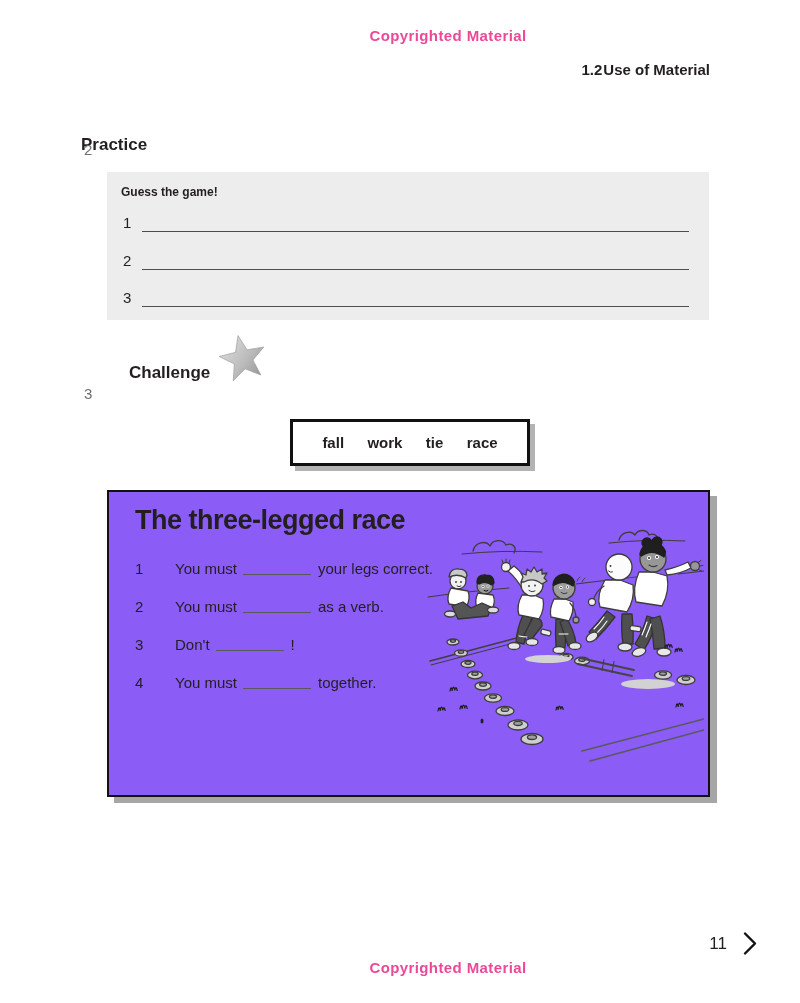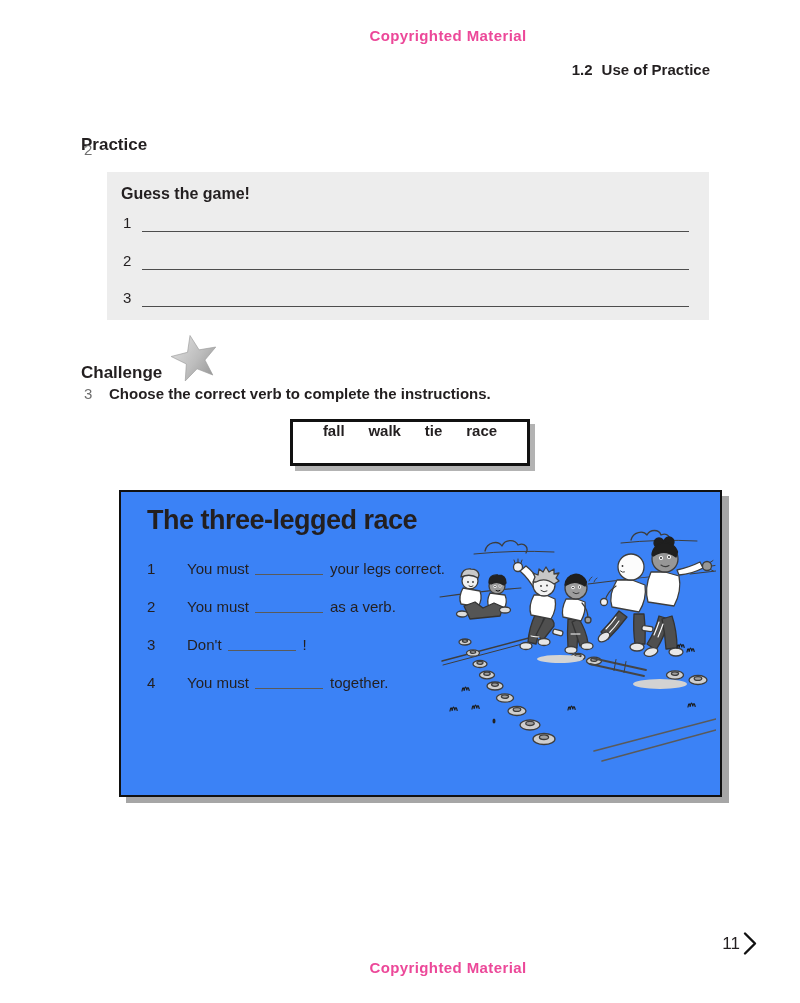--- a/index.html
+++ b/index.html
@@ -9,75 +9,74 @@
     font-family:"Liberation Sans",sans-serif;
   }
   .copyright{
     position:absolute;left:0;width:800px;text-align:center;
     color:#ec4899;font-weight:bold;font-size:15px;letter-spacing:.4px;padding-left:48px;
   }
   .copyright.top{top:27px;}
   .copyright.bottom{top:959px;}
   .section-header{
     position:absolute;top:61px;right:90px;font-size:15px;font-weight:bold;
-    display:flex;gap:9px;
+    display:flex;gap:1px;
   }
   .h-practice{position:absolute;top:111px;left:81px;font-size:17px;font-weight:bold;margin-top:24px;}
   .exercise{position:absolute;left:84px;display:flex;font-size:15px;}
   .exercise .ex-num{color:#6e6e6e;width:25px;flex:0 0 auto;}
   .exercise .ex-text{font-weight:bold;}
   .ex-practice{top:141px;width:660px;}
   .ex-challenge{top:385px;width:660px;}
 
   .guess-box{
     position:absolute;top:172px;left:107px;width:602px;height:148px;
     background:#ededed;box-sizing:border-box;
   }
-  .guess-title{position:absolute;top:13px;left:14px;font-size:16px;font-weight:bold;}
+  .guess-title{position:absolute;top:13px;left:14px;font-size:12px;font-weight:bold;}
   .guess-line{position:absolute;left:16px;width:566px;height:20px;display:flex;}
   .guess-line .gl-num{font-size:15px;width:19px;flex:0 0 auto;}
   .guess-line .gl-rule{flex:1;align-self:flex-end;border-bottom:1.4px solid #4d4d4d;margin-bottom:2px;}
   .gl-0{top:42px;} .gl-1{top:80px;} .gl-2{top:117px;}
 
   .challenge-row{position:absolute;top:334px;left:81px;display:flex;align-items:flex-end;}
-  .h-challenge{font-size:17px;font-weight:bold;padding-bottom:5px;}
+  .h-challenge{font-size:17px;font-weight:bold;padding-bottom:5px;margin-left:48px;}
   .challenge-star{margin-left:6px;margin-bottom:0px;}
 
   .word-box{
     position:absolute;top:419px;left:290px;width:240px;height:47px;
     box-sizing:border-box;border:3px solid #111;background:#fff;
     box-shadow:5px 5px 0 #b3b3b3;
-    display:flex;align-items:flex-start;justify-content:space-evenly;
+    display:flex;align-items:center;justify-content:space-evenly;
     font-weight:bold;font-size:15px;padding:0 6px;
   }
 
   .race-box{
     position:absolute;top:490px;left:107px;width:603px;height:307px;
-    box-sizing:border-box;border:2px solid #111;background:#3b82f6;
+    box-sizing:border-box;border:2px solid #111;background:#8b5cf6;
     box-shadow:7px 6px 0 #a6a6a6;
-    margin-left:12px;
   }
   .race-title{position:absolute;top:13px;left:26px;font-size:27px;font-weight:bold;letter-spacing:-.5px;}
   .race-sentence{position:absolute;left:26px;width:345px;display:flex;font-size:15px;align-items:flex-end;}
   .race-sentence .rs-num{width:40px;flex:0 0 auto;}
   .race-sentence .rs-blank{width:68px;border-bottom:1.2px solid #5a5a5a;margin:0 7px 2px 6px;align-self:flex-end;}
   .rs-0{top:68px;} .rs-1{top:106px;} .rs-2{top:144px;} .rs-3{top:182px;}
   .race-illustration{position:absolute;top:26px;right:4px;}
 
-  .page-footer{position:absolute;top:931px;right:42px;display:flex;align-items:center;gap:2px;}
+  .page-footer{position:absolute;top:931px;right:42px;display:flex;align-items:center;gap:15px;}
   .page-number{font-size:17px;}
 </style>
 </head>
 <body>
 
 <div class="copyright top">Copyrighted Material</div>
 
 <div class="section-header">
   <span>1.2</span>
-  <span>Use of Practice</span>
+  <span>Use of Material</span>
 </div>
 
 <div class="h-practice">Practice</div>
 <div class="exercise ex-practice">
   <span class="ex-num">2</span>
 </div>
 
 <div class="guess-box">
   <div class="guess-title">Guess the game!</div>
   <div class="guess-line gl-0">
@@ -104,26 +103,25 @@
           <stop offset="0.55" stop-color="#bdbdbd"></stop>
           <stop offset="1" stop-color="#8f8f8f"></stop>
         </linearGradient>
       </defs>
       <polygon transform="rotate(-12 27 25)" points="27,1 32.9,16.9 49.8,17.6 36.5,28.1 41.1,44.4 27,35 12.9,44.4 17.5,28.1 4.2,17.6 21.1,16.9" fill="url(#starGrad)" stroke="#9a9a9a" stroke-width="0.6"></polygon>
     </svg>
   </span>
 </div>
 <div class="exercise ex-challenge">
   <span class="ex-num">3</span>
-  <span class="ex-text">Choose the correct verb to complete the instructions.</span>
 </div>
 
 <div class="word-box">
   <span>fall</span>
-  <span>walk</span>
+  <span>work</span>
   <span>tie</span>
   <span>race</span>
 </div>
 
 <div class="race-box">
   <div class="race-title">The three-legged race</div>
 
   <div class="race-sentence rs-0">
     <span class="rs-num">1</span>
     <span>You must</span>

